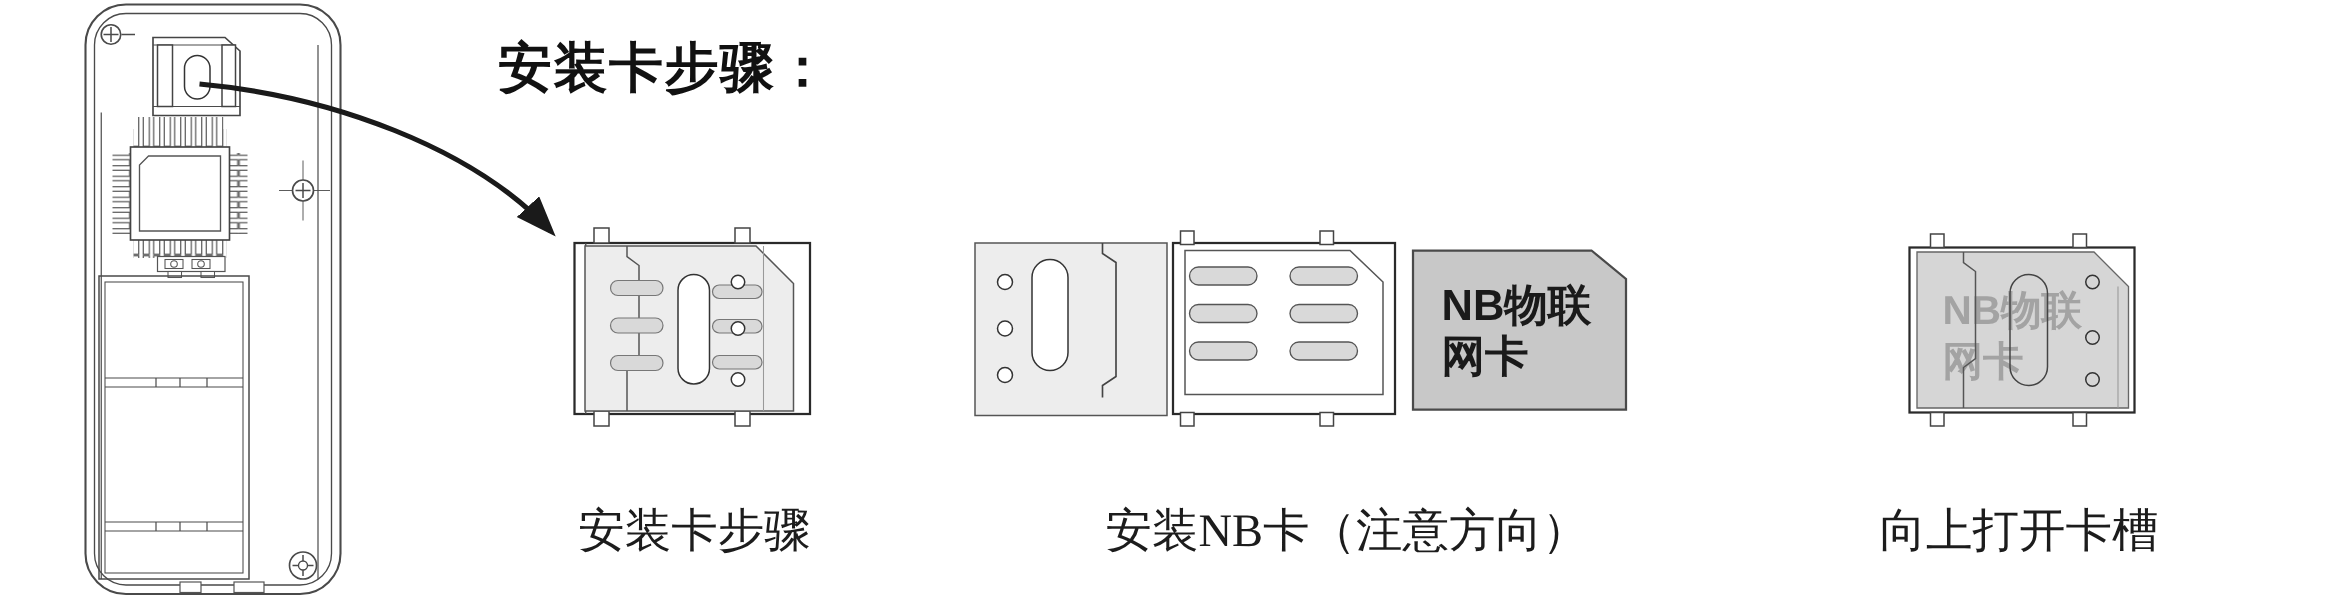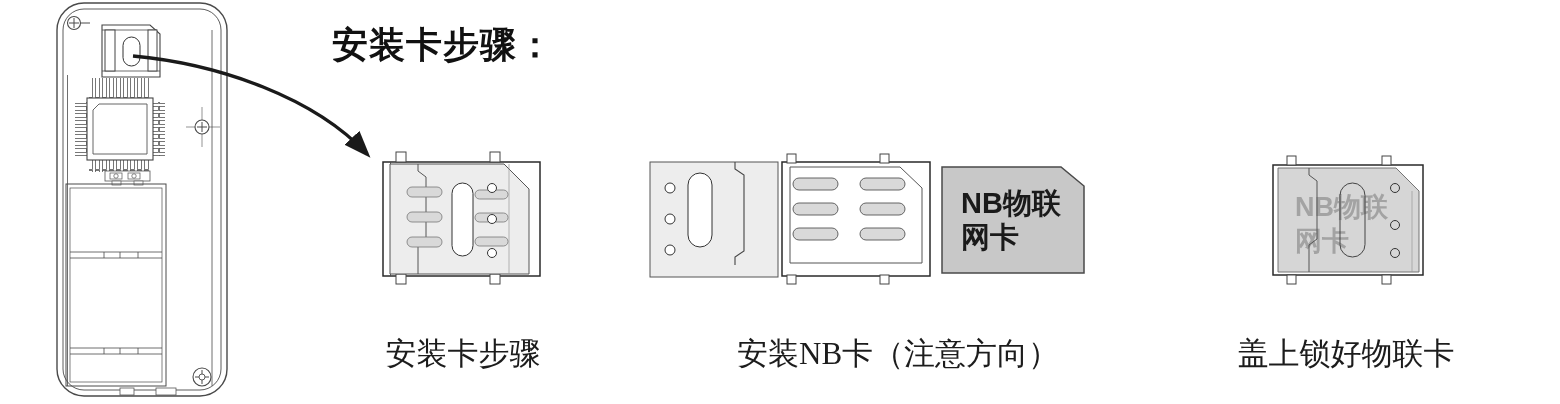--- a/index.html
+++ b/index.html
@@ -192,15 +192,15 @@
     <rect x="71" y="35" width="25" height="74" rx="12.5" fill="none" stroke="#444" stroke-width="1"></rect>
     <g>
       <circle cx="126" cy="40" r="4.5" fill="none" stroke="#333" stroke-width="1"></circle>
       <circle cx="126" cy="77" r="4.5" fill="none" stroke="#333" stroke-width="1"></circle>
       <circle cx="126" cy="105" r="4.5" fill="none" stroke="#333" stroke-width="1"></circle>
     </g>
   </svg>
 
   <div id="caption-1" class="abs caption">安装卡步骤</div>
   <div id="caption-2" class="abs caption">安装NB卡（注意方向）</div>
-  <div id="caption-3" class="abs caption">盖上锁好物联卡</div>
+  <div id="caption-3" class="abs caption">向上打开卡槽</div>
 
 </div>
 
 </body></html>

